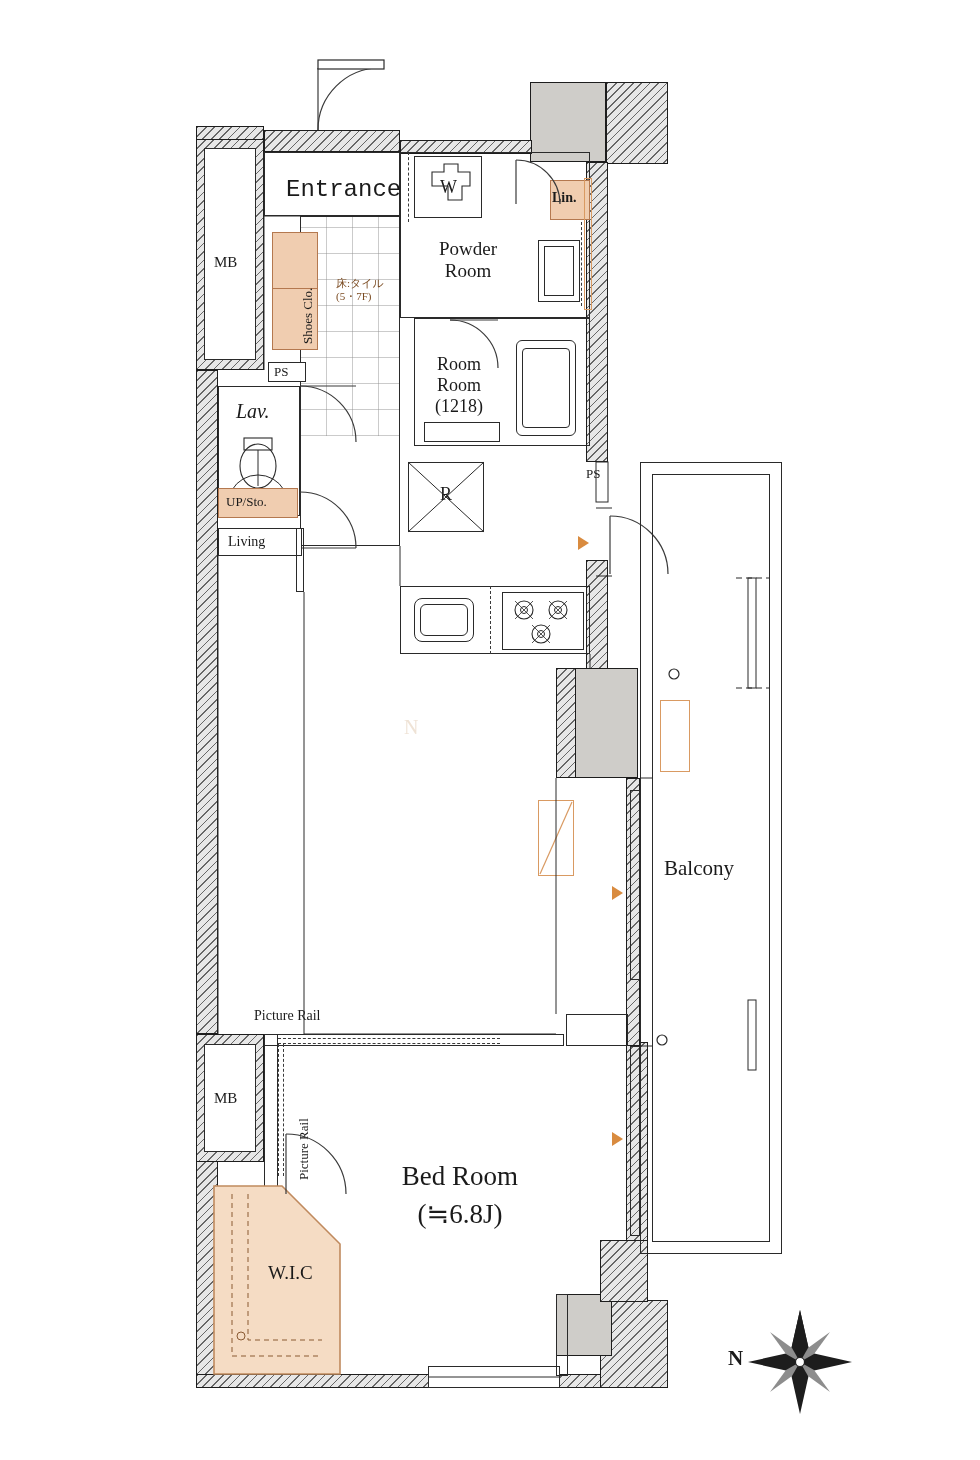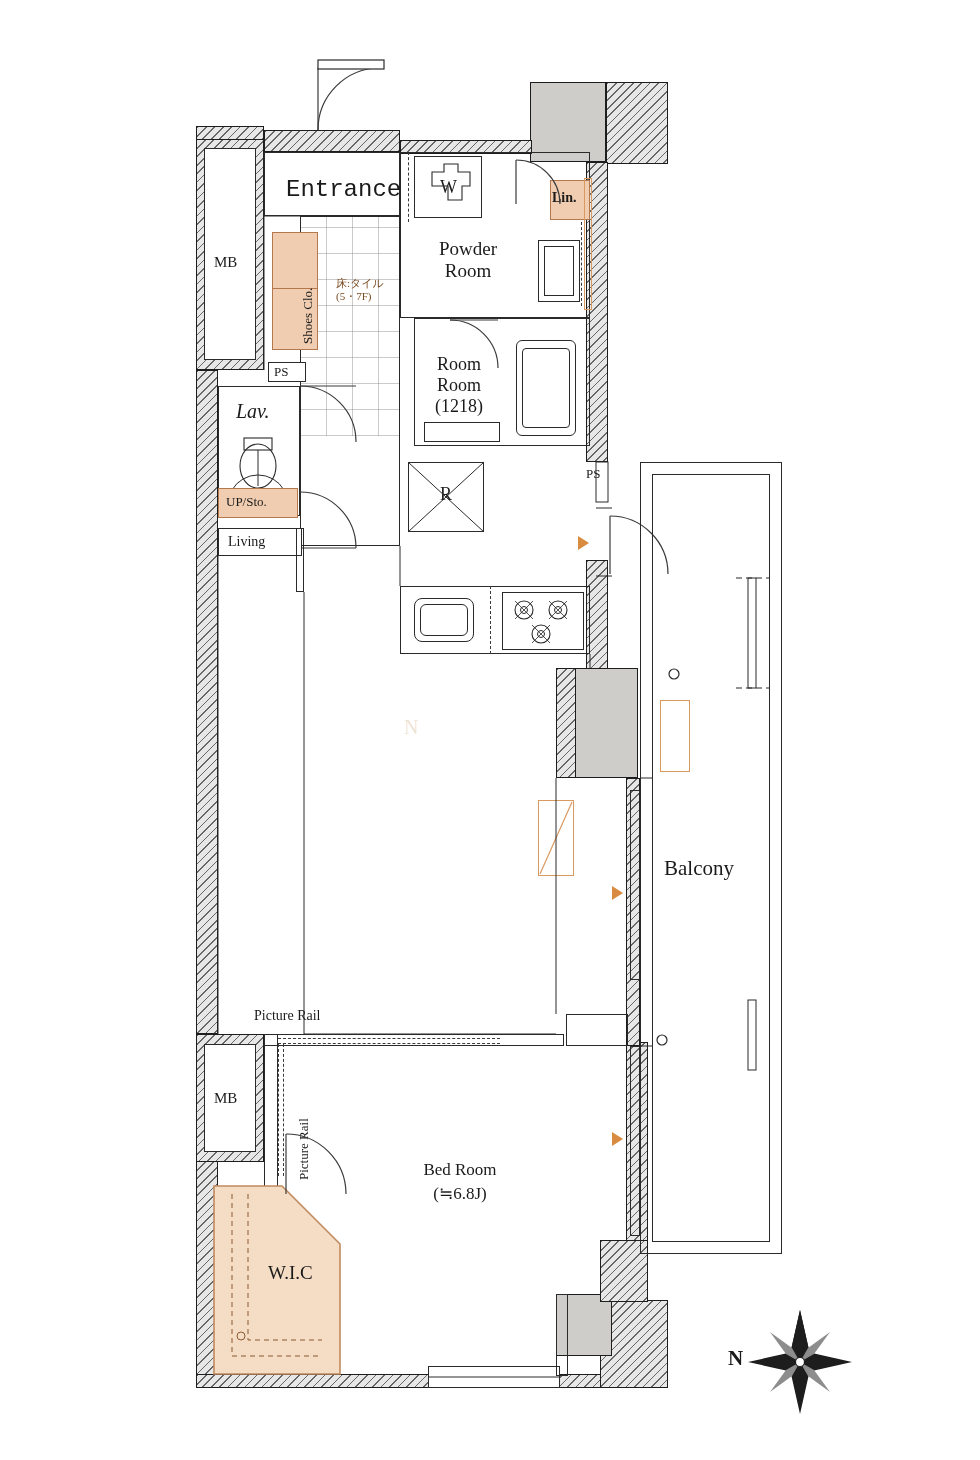--- a/index.html
+++ b/index.html
@@ -274,21 +274,21 @@
 
   <div class="thin" style="left:630px; top:790px; width:10px; height:190px;"></div>
   <div class="thin" style="left:630px; top:1046px; width:10px; height:190px;"></div>
   <div class="thin" style="left:566px; top:1014px; width:62px; height:32px;"></div>
 
   <div class="lbl" style="left:254px; top:1008px; font-size:14px;">Picture Rail</div>
   <div class="lbl rot90" style="left:296px; top:1180px; font-size:13px;">Picture Rail</div>
   <div class="dash" style="left:278px; top:1038px; width:222px; height:6px; border:none; border-bottom:1px dashed #3a3a3a; border-top:1px dashed #3a3a3a;"></div>
   <div class="dash" style="left:278px; top:1044px; width:6px; height:132px; border:none; border-left:1px dashed #3a3a3a; border-right:1px dashed #3a3a3a;"></div>
 
-  <div class="lbl center" style="left:370px; top:1158px; width:180px; font-size:17px; line-height:1.4;">
+  <div class="lbl center" style="left:370px; top:1158px; width:180px; font-size:27px; line-height:1.4;">
     <span>Bed Room</span><br>
     <span>(≒6.8J)</span>
   </div>
 
   <svg class="ov">
     <polygon points="214,1186 282,1186 340,1244 340,1374 214,1374" fill="#f5dcc4" stroke="#c08a5e" stroke-width="1.6"></polygon>
     <polyline points="232,1194 232,1356 322,1356" fill="none" stroke="#8a5a33" stroke-width="1" stroke-dasharray="5 4"></polyline>
     <polyline points="248,1194 248,1340 322,1340" fill="none" stroke="#8a5a33" stroke-width="1" stroke-dasharray="5 4"></polyline>
     <circle cx="241" cy="1336" r="4" fill="none" stroke="#8a5a33" stroke-width="1"></circle>
   </svg>

